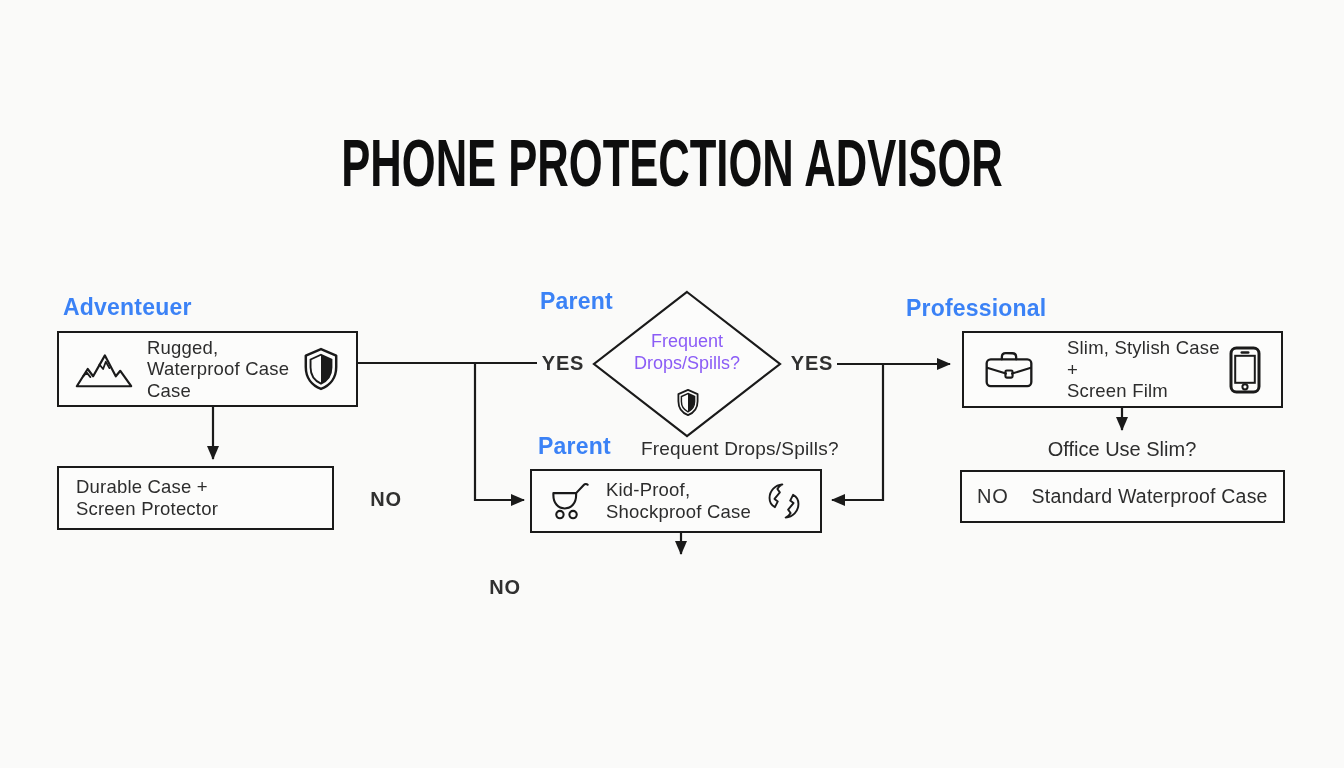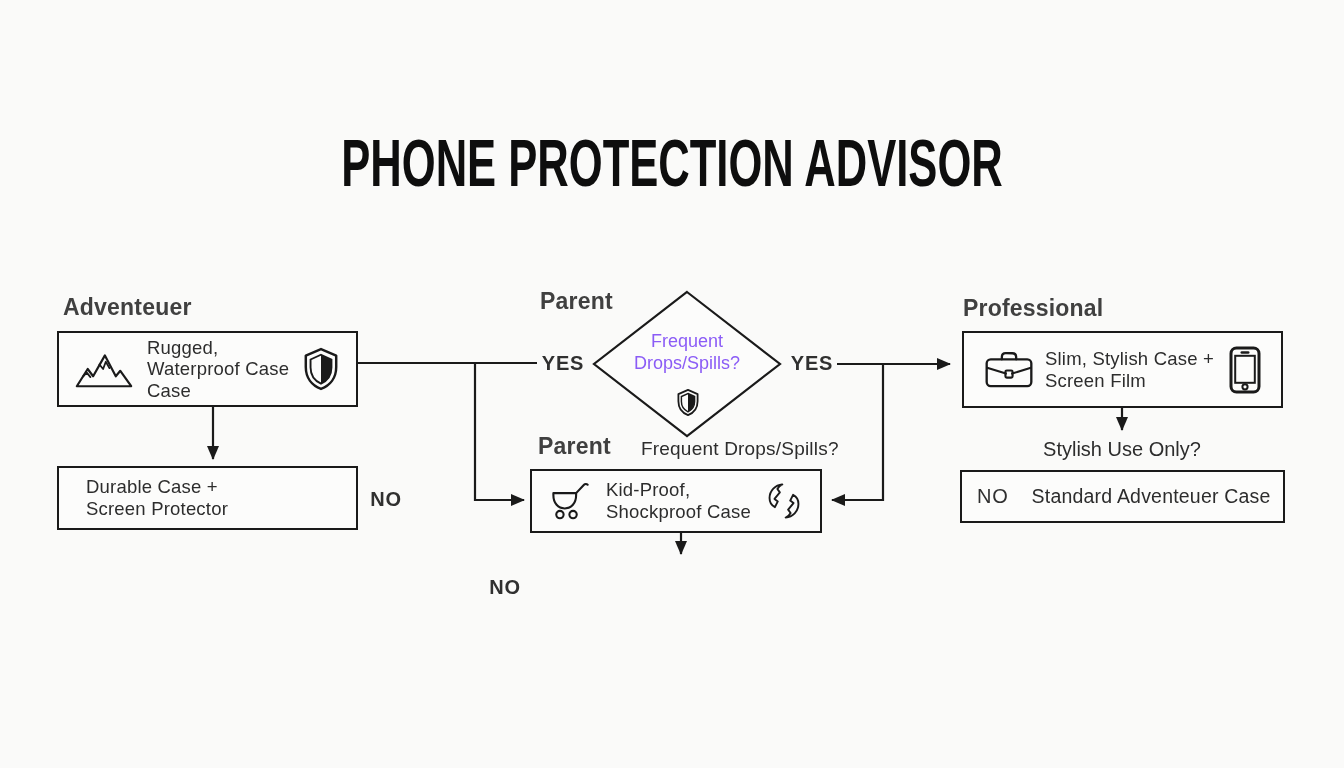--- a/index.html
+++ b/index.html
@@ -13,21 +13,21 @@
   svg.wires{position:absolute;left:0;top:0;width:1344px;height:768px;}
 
   .title{
     position:absolute;left:0;right:0;top:130px;margin:0;
     text-align:center;font-size:66px;line-height:1;
     font-weight:800;color:#0e0e0e;letter-spacing:0px;
     transform:scaleX(0.66);
   }
 
   .col-heading{
-    position:absolute;font-size:23px;font-weight:700;color:#404040;
+    position:absolute;font-size:23px;font-weight:700;color:#3b82f6;
     letter-spacing:0.2px;white-space:nowrap;
   }
   .box{
     position:absolute;box-sizing:border-box;border:2px solid #1a1a1a;
     background:#fcfcfb;display:flex;align-items:center;
   }
   .box-text{
     white-space:pre-line;font-size:18.5px;line-height:1.17;
     letter-spacing:0.2px;color:#2d2d2d;
   }
@@ -46,37 +46,37 @@
   .diamond-shield{position:absolute;left:676px;top:388px;}
 
   .sub-question{
     position:absolute;font-size:19px;color:#2d2d2d;letter-spacing:0.2px;white-space:nowrap;
   }
 
   
   .adv-heading{left:63px;top:294px;}
   .adv-case{left:57px;top:331px;width:301px;height:76px;padding:0 16px;}
   .adv-case .box-text{flex:1;margin-left:14px;}
-  .adv-result{left:57px;top:466px;width:301px;height:64px;padding-left:27px;}
+  .adv-result{left:57px;top:466px;width:277px;height:64px;padding-left:17px;}
   .adv-no{left:363px;top:488px;width:46px;}
 
   .parent-heading{left:540px;top:288px;}
   .parent-subheading{left:538px;top:433px;}
   .parent-subquestion{left:641px;top:438px;}
   .yes-left{left:541px;top:352px;width:44px;}
   .yes-right{left:790px;top:352px;width:44px;}
   .parent-case{left:530px;top:469px;width:292px;height:64px;padding:6px 17px;}
   .parent-case .box-text{flex:1;margin-left:15px;}
   .parent-no{left:484px;top:576px;width:42px;}
   .parent-result{left:529px;top:561px;width:295px;height:50px;justify-content:center;}
   .parent-result .box-text{font-size:19.5px;}
 
-  .pro-heading{left:963px;top:295px;}
+  .pro-heading{left:906px;top:295px;}
   .pro-case{left:962px;top:331px;width:321px;height:77px;padding:0 20px;}
-  .pro-case .box-text{flex:1;margin-left:11px;}
+  .pro-case .box-text{flex:1;margin-left:33px;}
   .pro-question{left:1020px;top:438px;width:204px;text-align:center;font-size:20px;
     position:absolute;color:#2d2d2d;}
   .pro-result{left:960px;top:470px;width:325px;height:53px;padding-left:15px;}
   .pro-result .no{font-size:20px;letter-spacing:0.8px;color:#303030;}
   .pro-result .box-text{margin-left:23px;font-size:19.5px;}
 </style>
 </head>
 <body>
 
 <div class="stage">
@@ -197,20 +197,20 @@
     <span class="icon">
       <svg width="32" height="48" viewBox="0 0 32 48">
         <rect x="2" y="2" width="28" height="44" rx="5.5" fill="none" stroke="#1a1a1a" stroke-width="3"></rect>
         <rect x="11.5" y="5.2" width="9" height="2.6" rx="1.3" fill="#1a1a1a"></rect>
         <rect x="6.2" y="9.8" width="19.6" height="27" fill="none" stroke="#1a1a1a" stroke-width="2"></rect>
         <circle cx="16" cy="40.8" r="2.6" fill="none" stroke="#1a1a1a" stroke-width="2"></circle>
       </svg>
     </span>
   </div>
 
-  <div class="pro-question">Stylish Use Only?</div>
+  <div class="pro-question">Office Use Slim?</div>
 
   <div class="box pro-result">
     <span class="no">NO</span>
-    <span class="box-text">Standard Adventeuer Case</span>
+    <span class="box-text">Standard Waterproof Case</span>
   </div>
 
 </div>
 
 </body></html>

